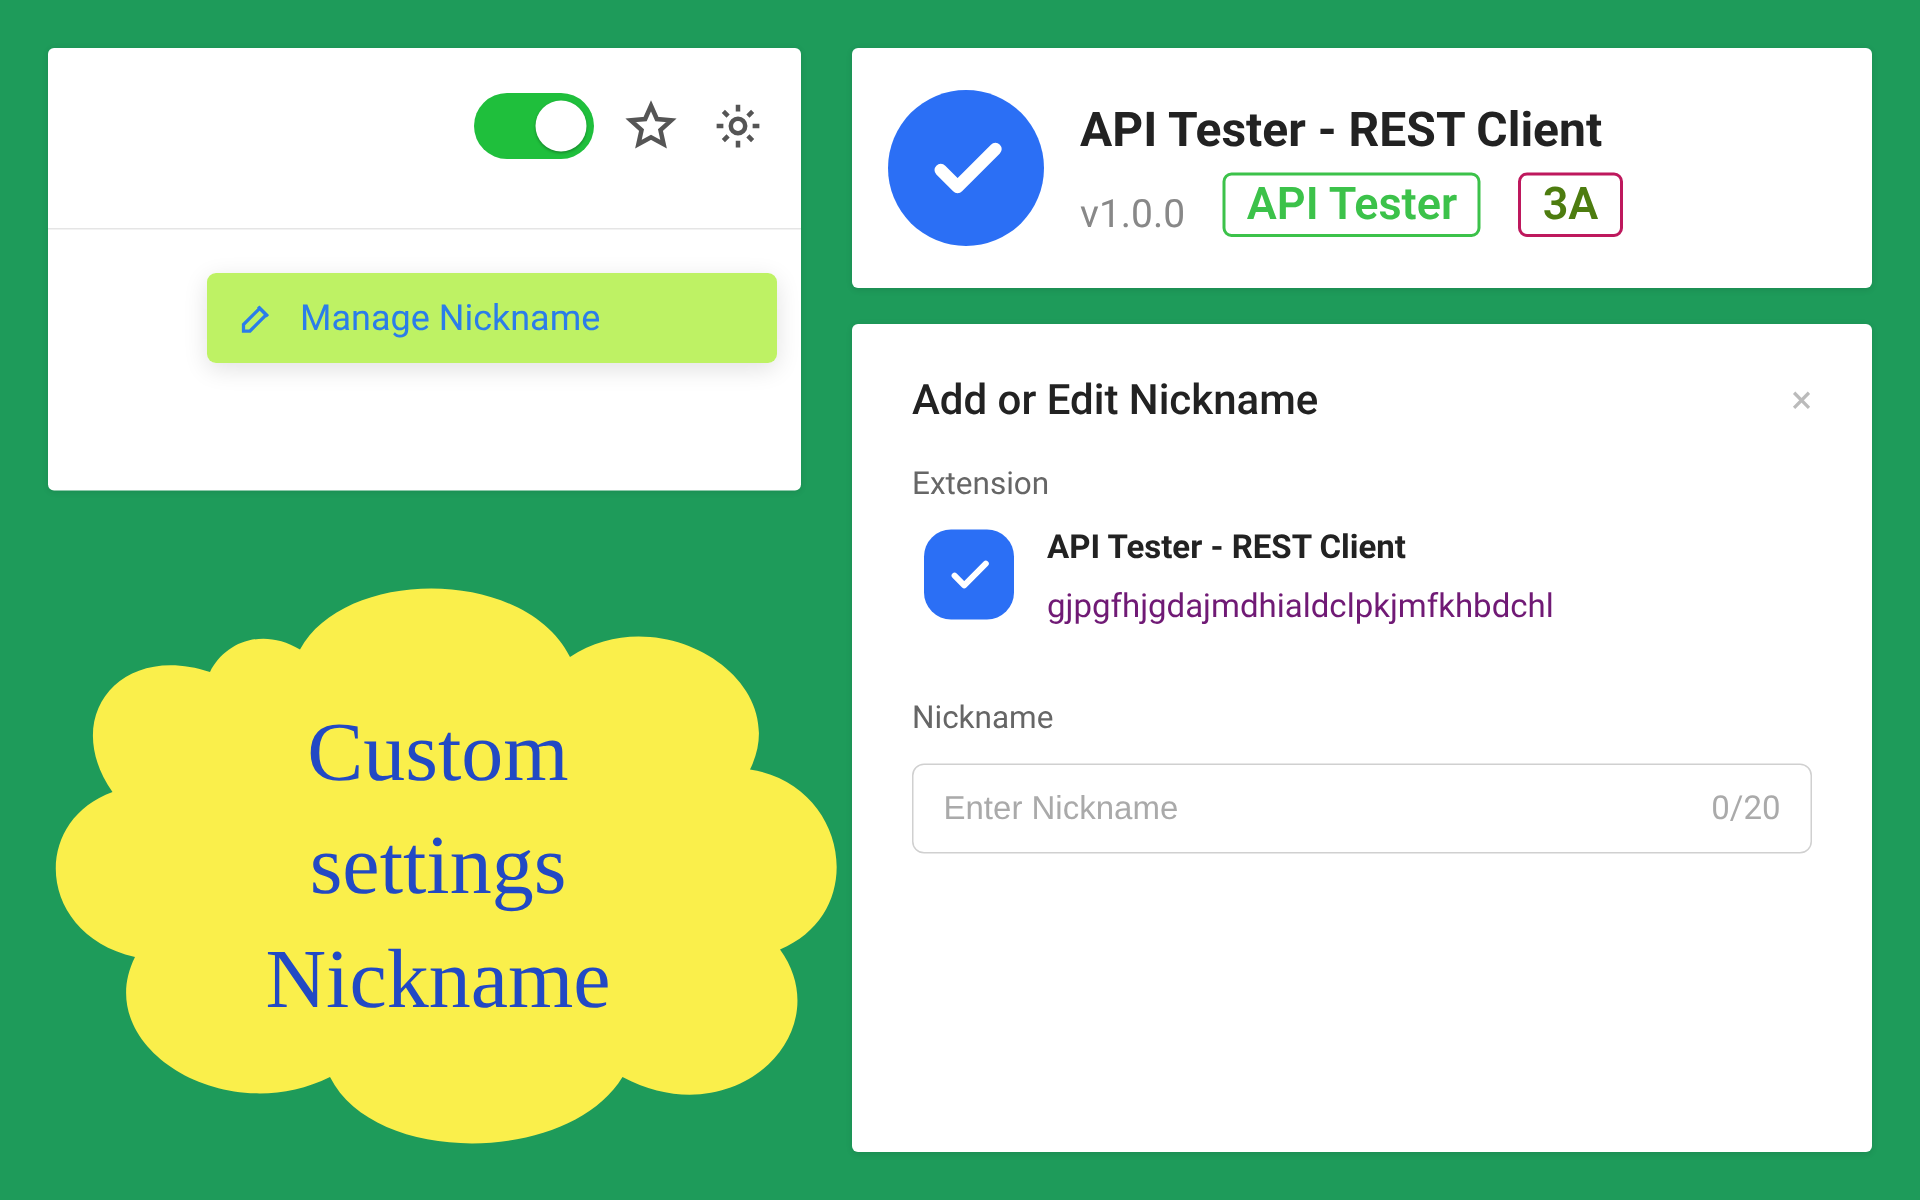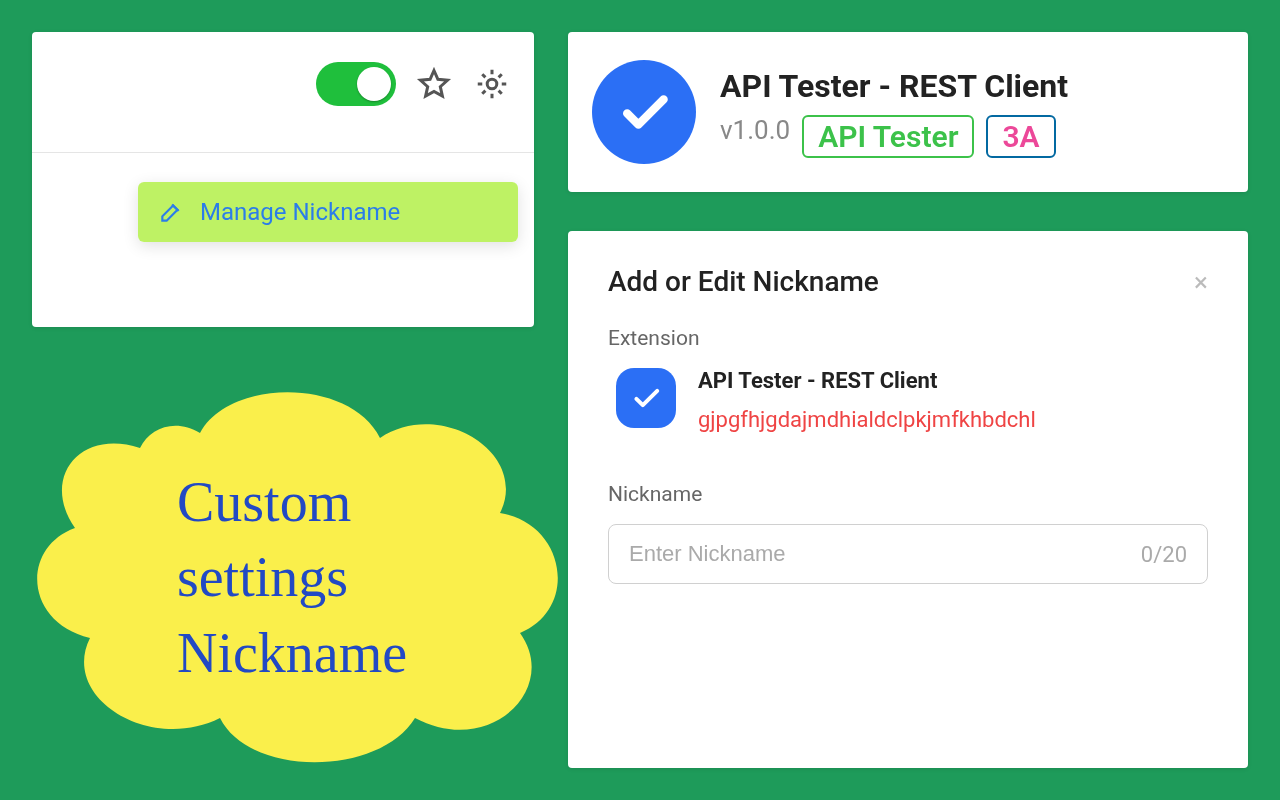--- a/index.html
+++ b/index.html
@@ -94,54 +94,53 @@
     width:104px; height:104px;
     background:#2b6ff5;
     border-radius:50%;
     display:flex;
     align-items:center;
     justify-content:center;
     flex:none;
   }
   .big-check svg { width:56px; height:56px; stroke:#fff; stroke-width:6; fill:none; stroke-linecap:round; stroke-linejoin:round;}
   .tr-info .title { font-size:32px; font-weight:700; color:#222; margin-bottom:10px;}
-  .tr-info .row { display:flex; align-items:flex-start; gap:12px; font-size:26px;}
+  .tr-info .row { display:flex; align-items:flex-end; gap:25px; font-size:26px;}
   .tr-info .version { color:#888; }
   .pill { padding:2px 14px; border-radius:6px; font-weight:600; font-size:30px;}
   .pill.green { border:2px solid #3cc24a; color:#3cc24a; }
-  .pill.blue  { border:2px solid #0369a1; color:#ec4899; }
+  .pill.blue  { border:2px solid #be185d; color:#4d7c0f; }
 
   
   .card-br {
     position:absolute;
     right:32px; top:216px;
     width:680px;
     bottom:32px;
     background:#fff;
     border-radius:4px;
     box-shadow:0 1px 4px rgba(0,0,0,0.1);
     padding:34px 40px;
     color:#333;
-    margin-top:15px;
   }
   .card-br .hdr { display:flex; justify-content:space-between; align-items:center; margin-bottom:28px;}
   .card-br .hdr h2 { font-size:28px; font-weight:500; color:#222;}
   .card-br .hdr .close { font-size:26px; color:#bbb; cursor:pointer; line-height:1;}
   .card-br .label { font-size:21px; color:#666; margin-bottom:18px;}
   .ext-row { display:flex; gap:22px; align-items:flex-start; margin-bottom:50px; padding-left:8px;}
   .small-check {
     width:60px; height:60px;
     background:#2b6ff5;
     border-radius:18px;
     display:flex; align-items:center; justify-content:center;
     flex:none;
   }
   .small-check svg { width:32px; height:32px; stroke:#fff; stroke-width:5; fill:none; stroke-linecap:round; stroke-linejoin:round;}
   .ext-info .name { font-size:22px; font-weight:700; color:#222; margin-bottom:14px;}
-  .ext-info .id   { font-size:22px; color:#ef4444; word-break:break-all; }
+  .ext-info .id   { font-size:22px; color:#701a75; word-break:break-all; }
   .nick-field {
     display:flex;
     align-items:center;
     justify-content:space-between;
     border:1px solid #d0d0d0;
     border-radius:8px;
     padding:16px 20px;
     font-size:22px;
   }
   .nick-field input {
@@ -159,20 +158,21 @@
     left:20px; top:358px;
     width:544px; height:420px;
   }
   .cloud svg { position:absolute; inset:0; width:100%; height:100%; }
   .cloud .text {
     position:absolute;
     inset:0;
     display:flex;
     align-items:center;
     justify-content:center;
+    text-align:center;
     color:#2249c4;
     font-size:56px;
     font-family: Georgia, 'Times New Roman', serif;
     line-height:1.35;
     padding:40px 30px 20px;
     white-space:pre-line;
   }
 </style>
 </head>
 <body>

